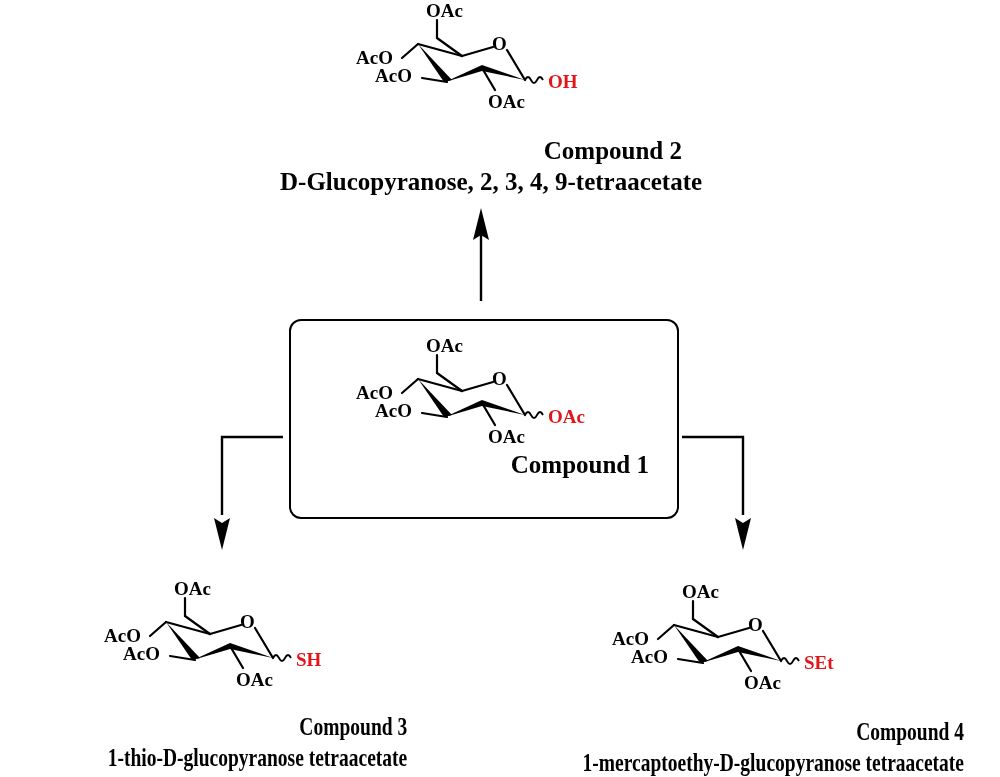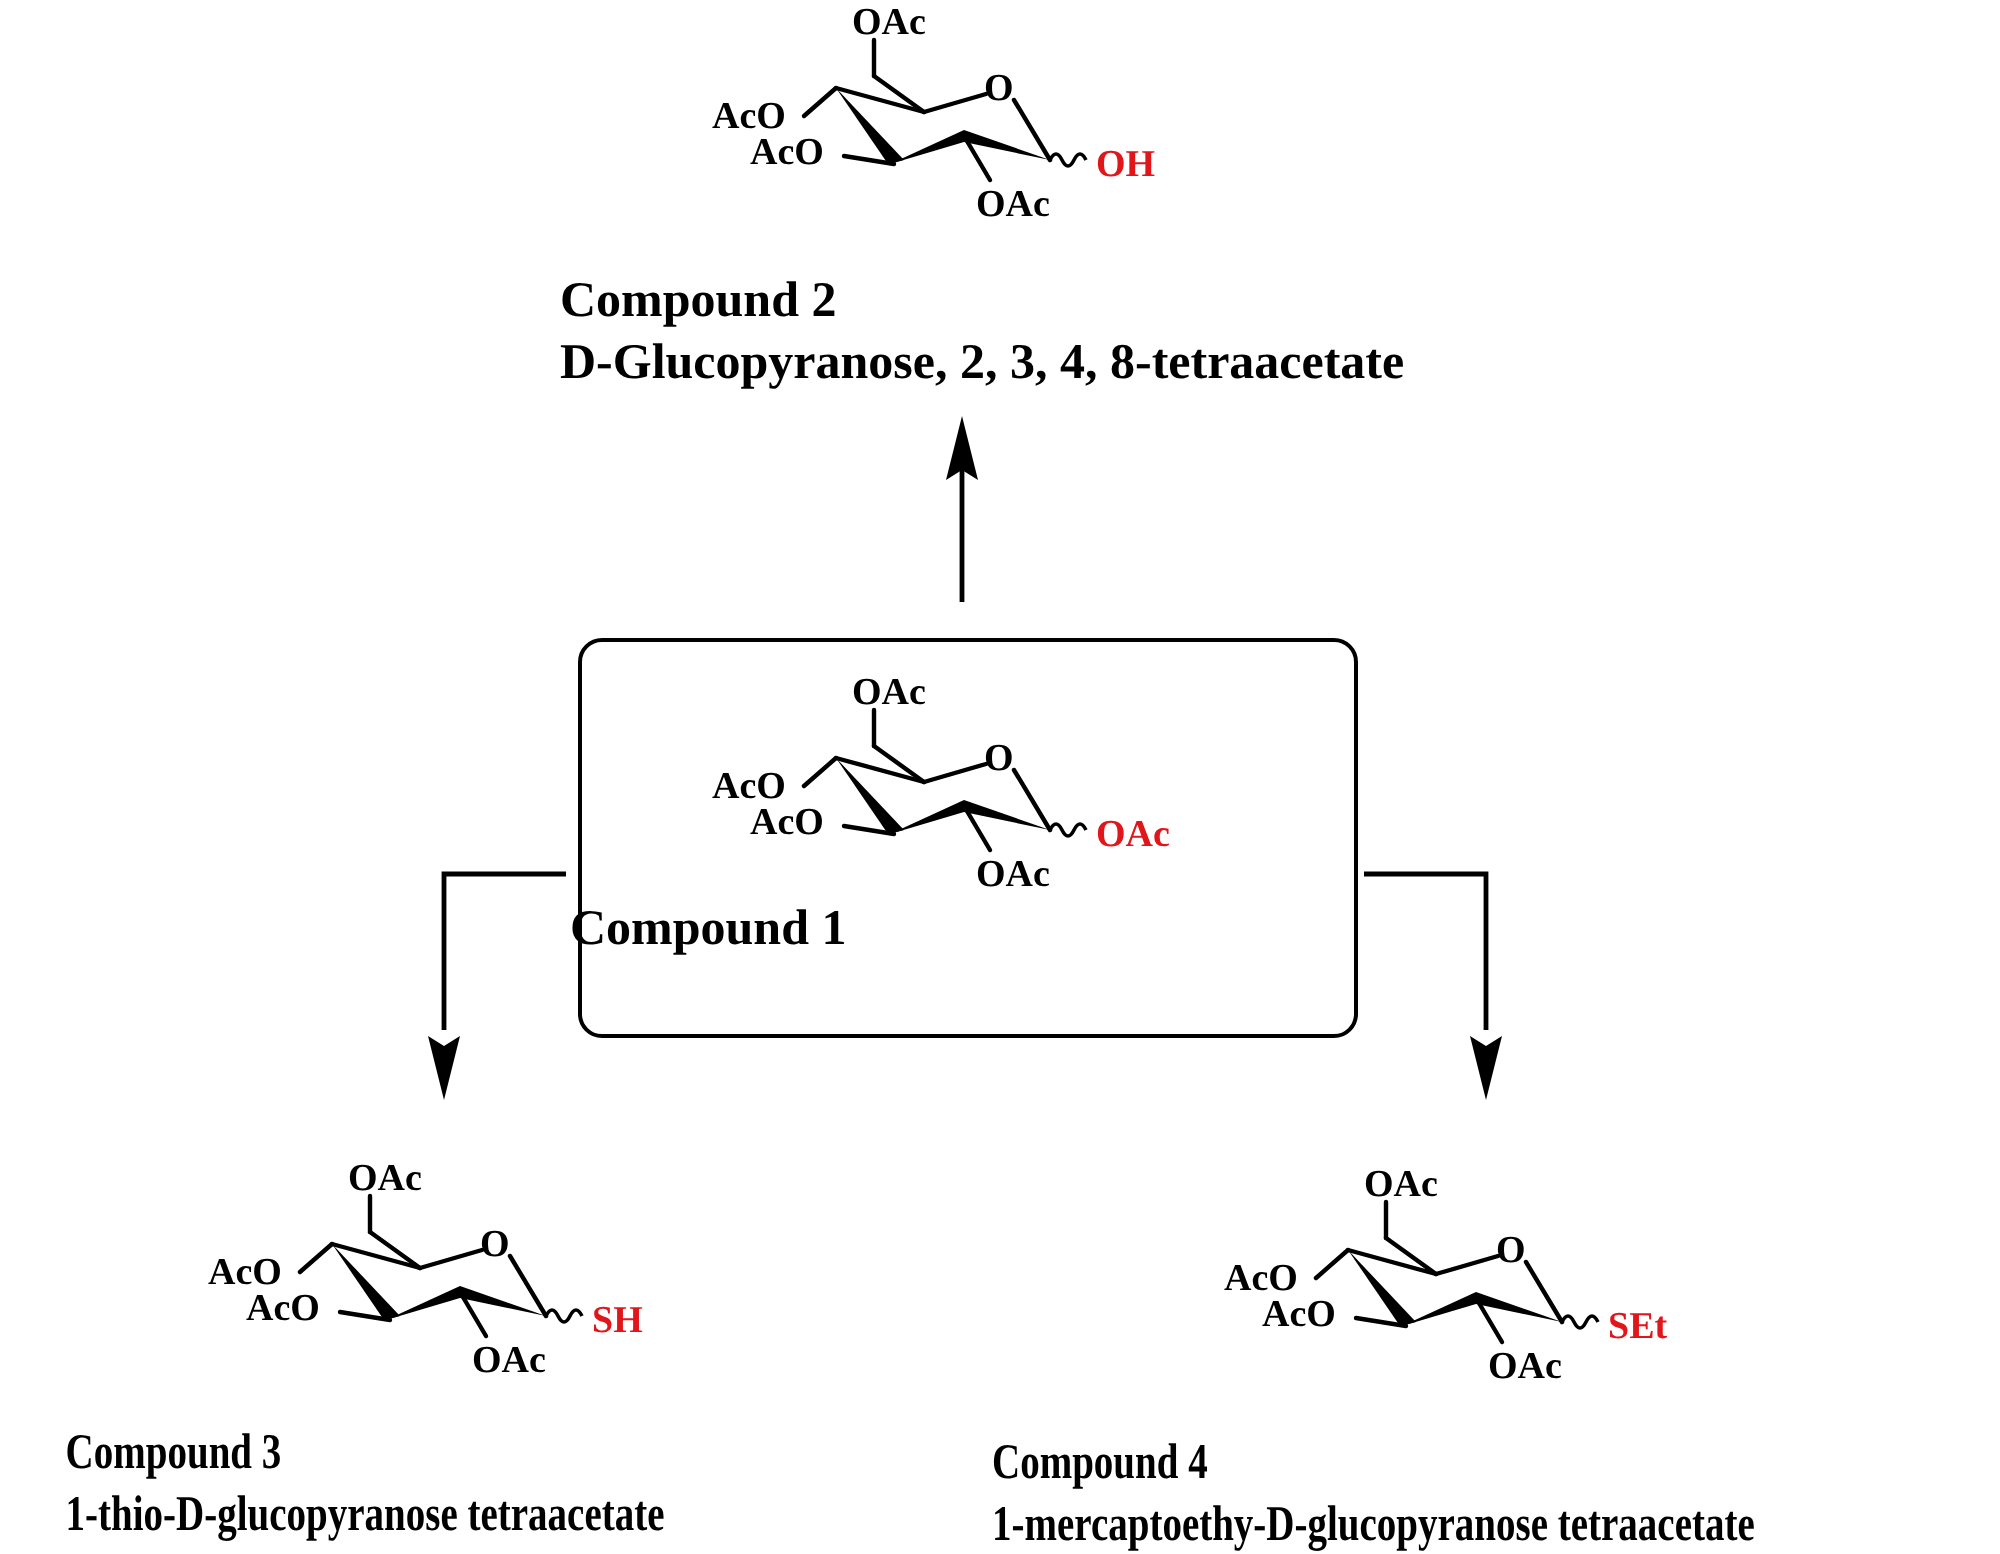--- a/index.html
+++ b/index.html
@@ -1,20 +1,20 @@
 <!DOCTYPE html>
 <html><head>
 <meta charset="utf-8">
 <style>
   html, body { margin: 0; padding: 0; background: #ffffff; }
   body { width: 1000px; height: 777px; position: relative; overflow: hidden; font-family: "Liberation Serif", "DejaVu Serif", serif; color: #000; }
   .mol { position: absolute; overflow: visible; }
   .mol text { font-family: "Liberation Serif", "DejaVu Serif", serif; font-weight: bold; font-size: 19px; fill: #000; }
   .mol text.red { fill: #e0161b; }
-  .caption { position: absolute; text-align: left; font-weight: bold; font-family: "Liberation Serif", "DejaVu Serif", serif; white-space: nowrap; line-height: 1; }
+  .caption { position: absolute; text-align: right; font-weight: bold; font-family: "Liberation Serif", "DejaVu Serif", serif; white-space: nowrap; line-height: 1; }
   .caption .title { font-size: 25px; display: block; }
   .caption .sub { font-size: 25px; display: block; margin-top: 6px; }
   .narrow .title, .narrow .sub { transform: scaleX(0.78); transform-origin: center; }
   .sc { font-variant: small-caps; }
   #box { position: absolute; left: 289px; top: 319px; width: 390px; height: 200px; border: 2px solid #000; border-radius: 12px; box-sizing: border-box; }
   svg.arrows { position: absolute; left: 0; top: 0; width: 1000px; height: 777px; overflow: visible; }
 </style>
 </head>
 <body>
 
@@ -124,24 +124,24 @@
       <text x="6" y="64">AcO</text>
       <text x="25" y="82">AcO</text>
       <text x="142" y="50">O</text>
       <text x="138" y="108">OAc</text>
       <text x="198" y="88" class="red">SEt</text>
     </g>
   </svg>
 
 <div class="caption" style="left:280px;width:402px;top:138px;">
   <span class="title">Compound 2</span>
-  <span class="sub">D-Glucopyranose, 2, 3, 4, 8-tetraacetate</span>
+  <span class="sub">D-Glucopyranose, 2, 3, 4, 9-tetraacetate</span>
 </div>
 
-<div class="caption" style="left:285px;width:344px;top:452px;">
+<div class="caption" style="left:305px;width:344px;top:452px;">
   <span class="title">Compound 1</span>
 </div>
 
 <div class="caption narrow" style="left:-20px;width:480px;top:714px;">
   <span class="title">Compound 3</span>
   <span class="sub">1-thio-D-glucopyranose tetraacetate</span>
 </div>
 
 <div class="caption narrow" style="left:430px;width:600px;top:719px;">
   <span class="title">Compound 4</span>

